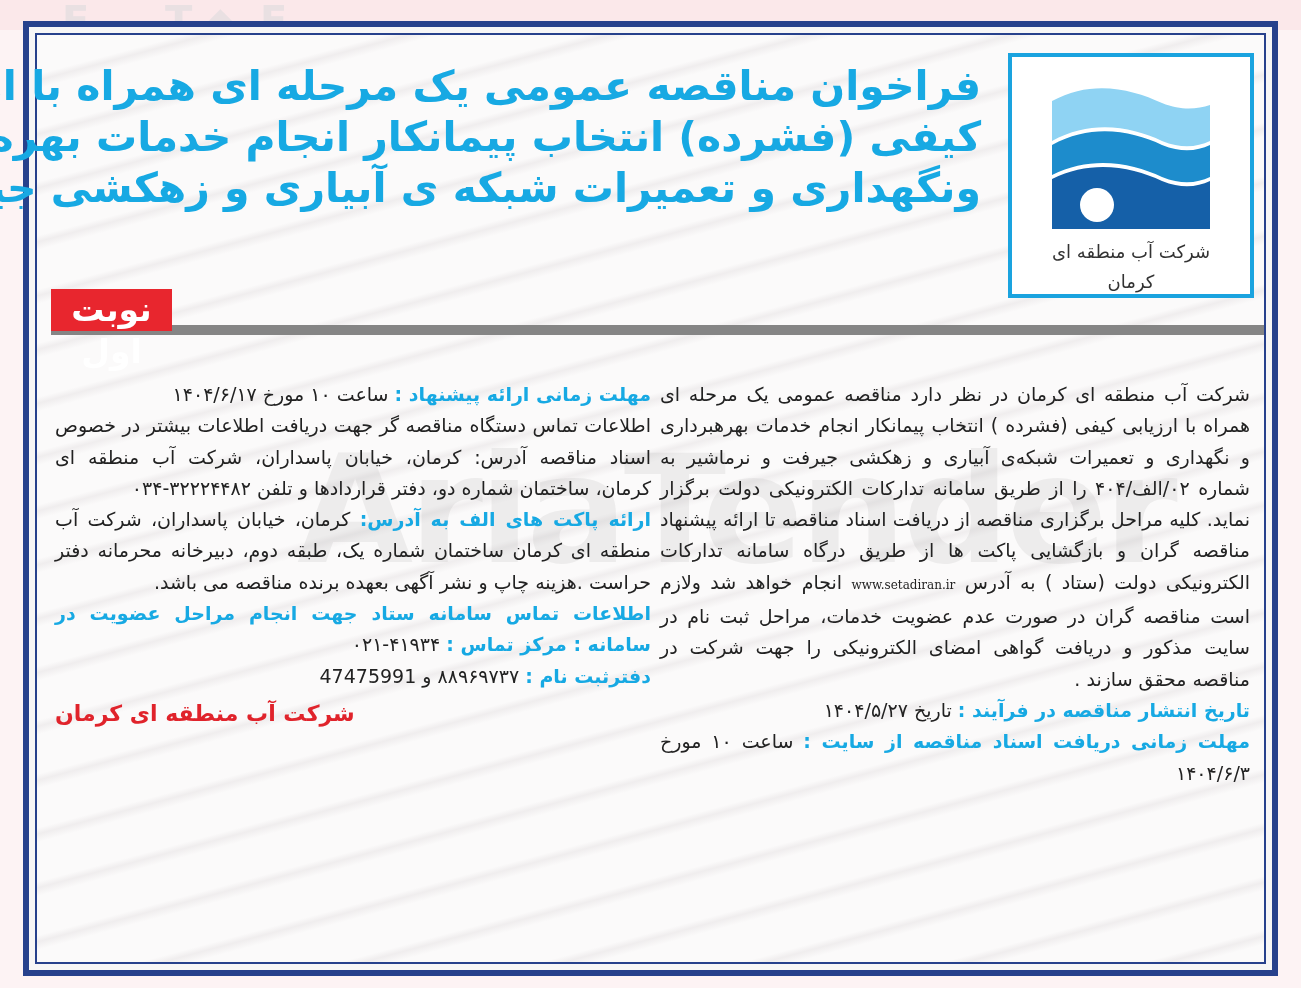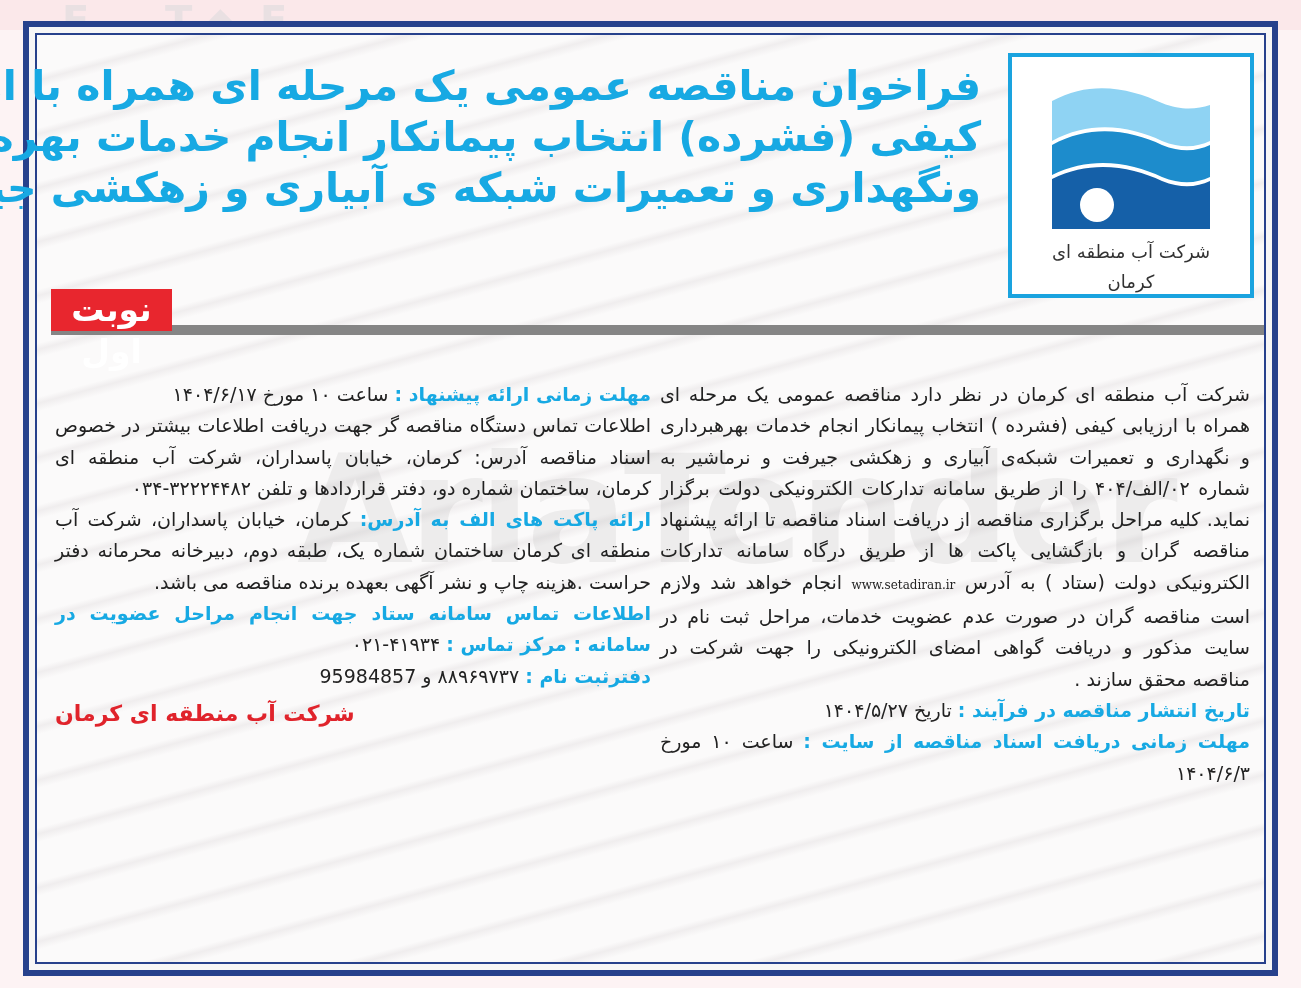--- a/index.html
+++ b/index.html
@@ -91,19 +91,19 @@
       <span class="p">
         <span class="lbl">ارائه پاکت های الف به آدرس:</span>
         <span>کرمان، خیابان پاسداران، شرکت آب منطقه ای کرمان ساختمان شماره یک، طبقه دوم، دبیرخانه محرمانه دفتر حراست .هزینه چاپ و نشر آگهی بعهده برنده مناقصه می باشد.</span>
       </span>
       <span class="p">
         <span class="lbl">اطلاعات تماس سامانه ستاد جهت انجام مراحل عضویت در سامانه : مرکز تماس :</span>
         <span>۴۱۹۳۴-۰۲۱</span>
       </span>
       <span class="p">
         <span class="lbl">دفترثبت نام :</span>
-        <span>۸۸۹۶۹۷۳۷ و 95984857</span>
+        <span>۸۸۹۶۹۷۳۷ و 47475991</span>
       </span>
       <span class="sig">شرکت آب منطقه ای کرمان</span>
     </div>
 
   </div>
 </div>
 
 </body></html>

